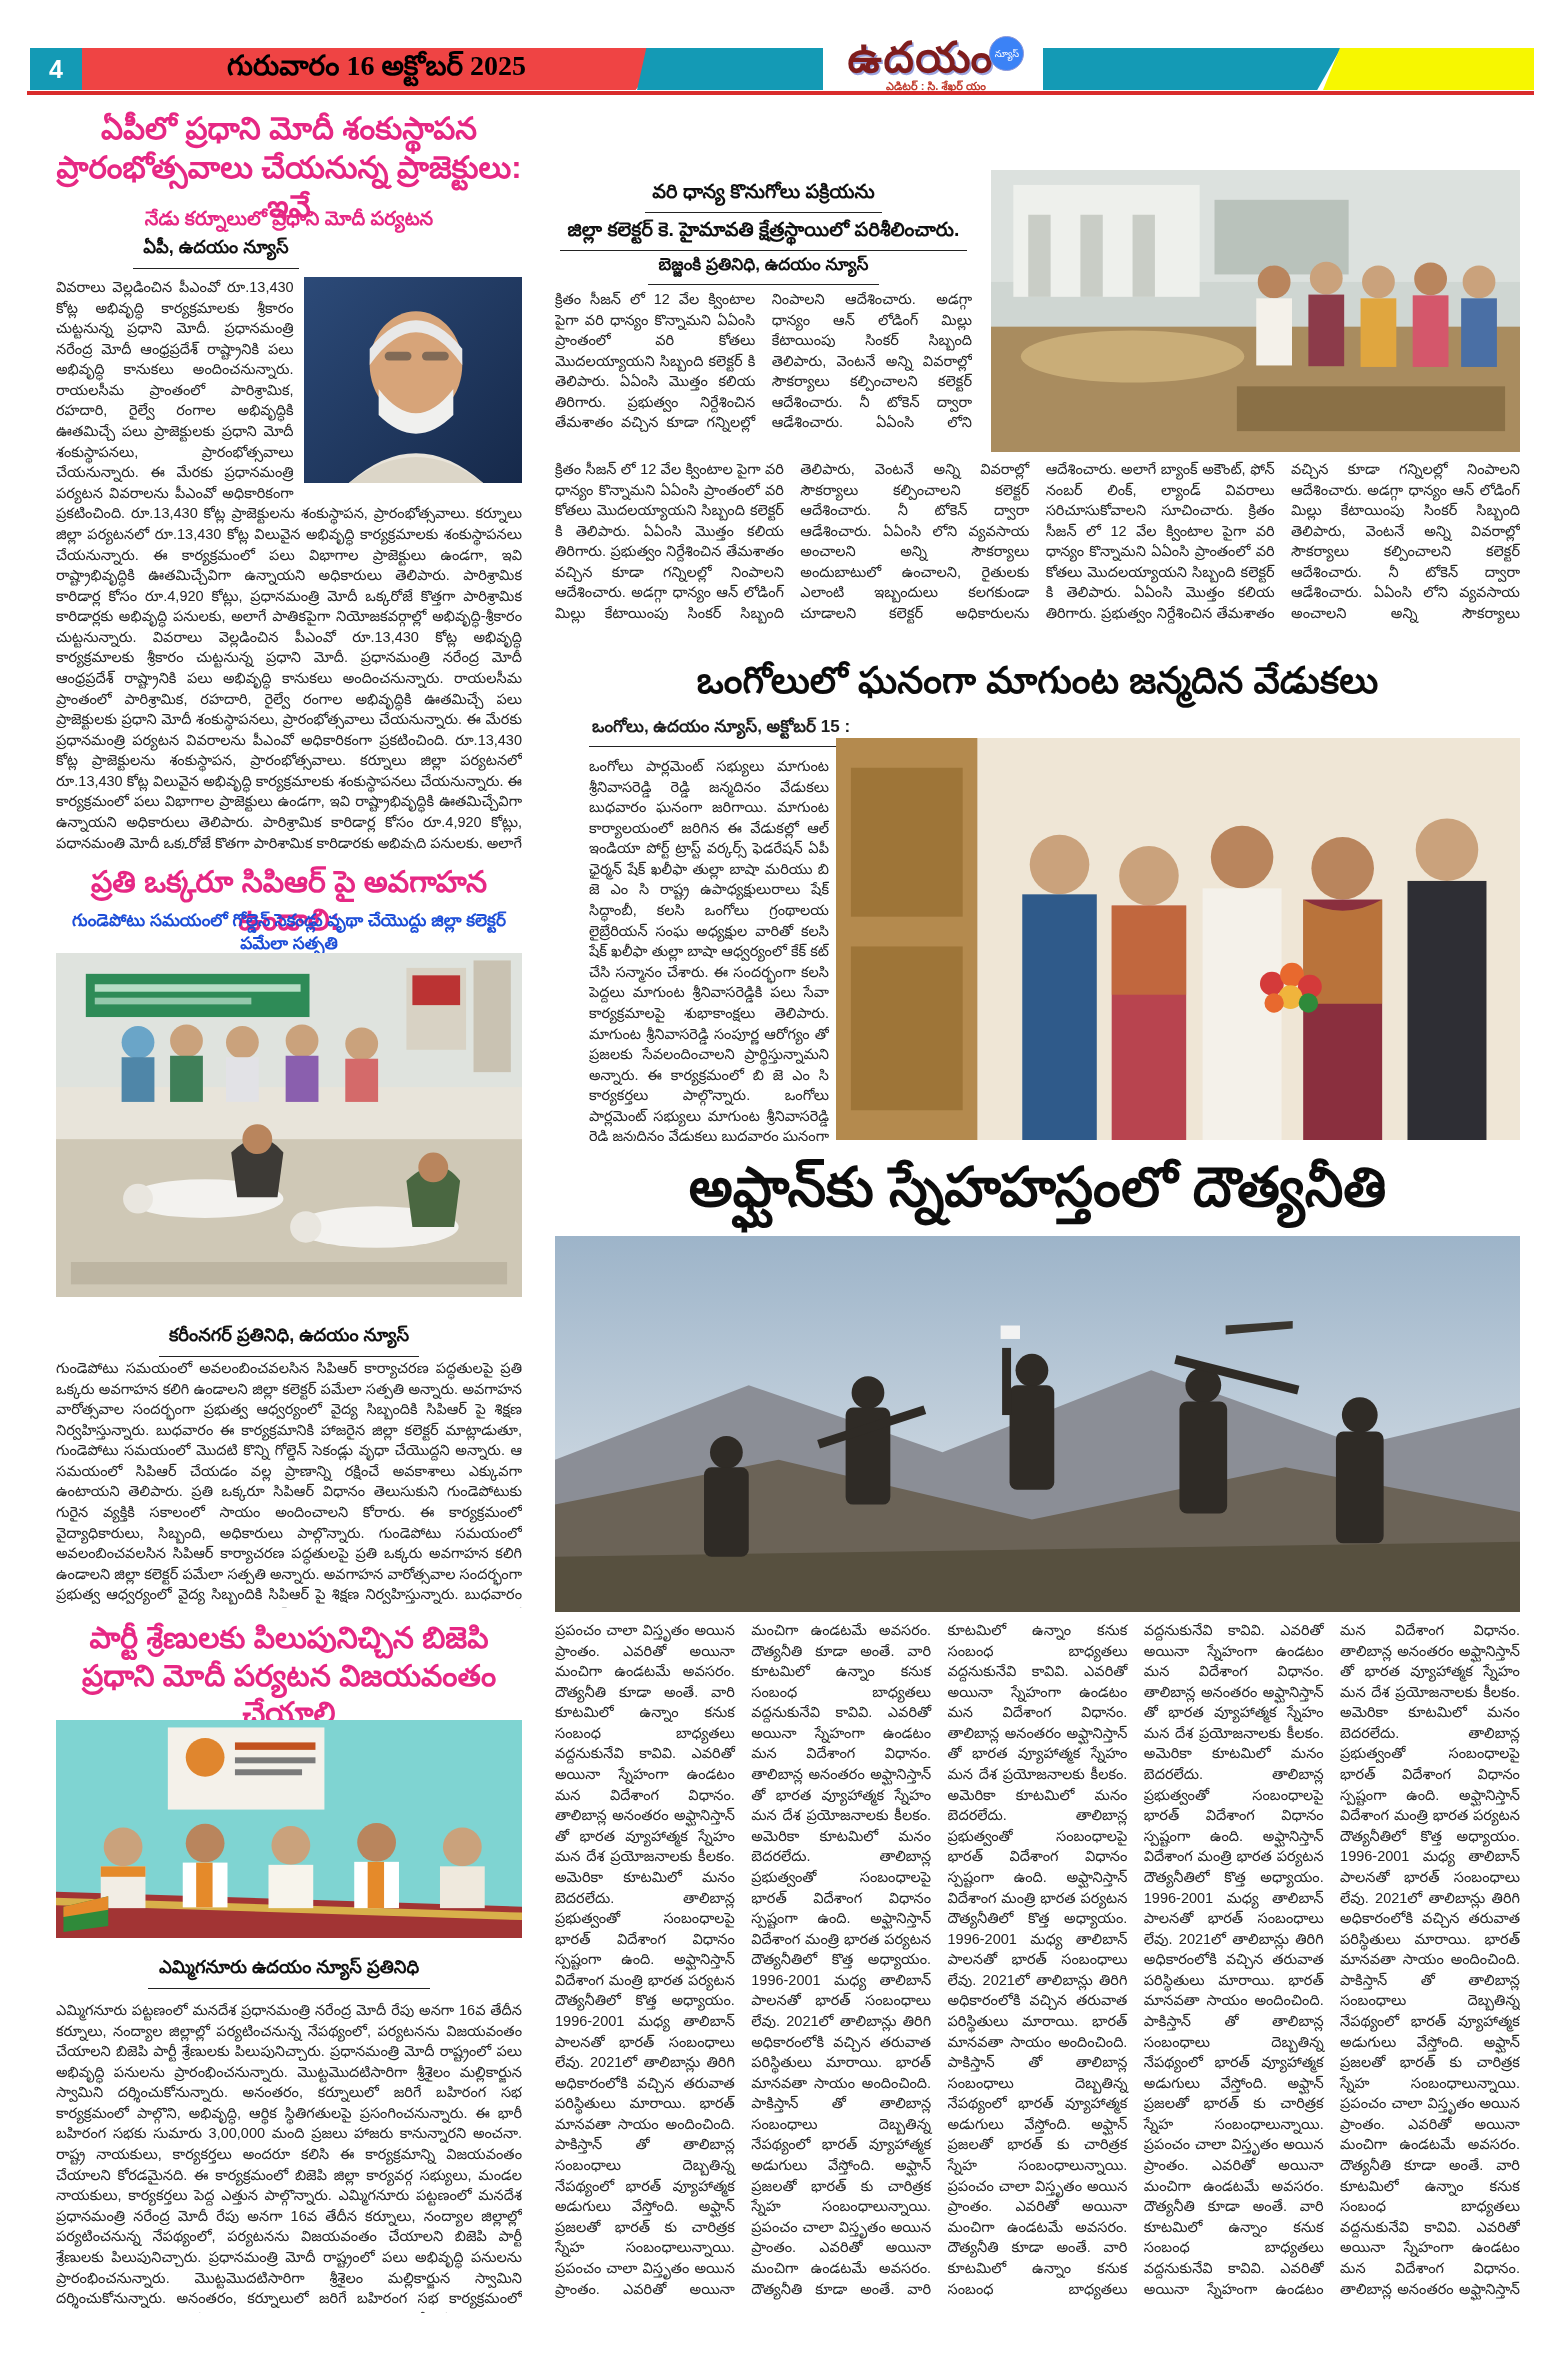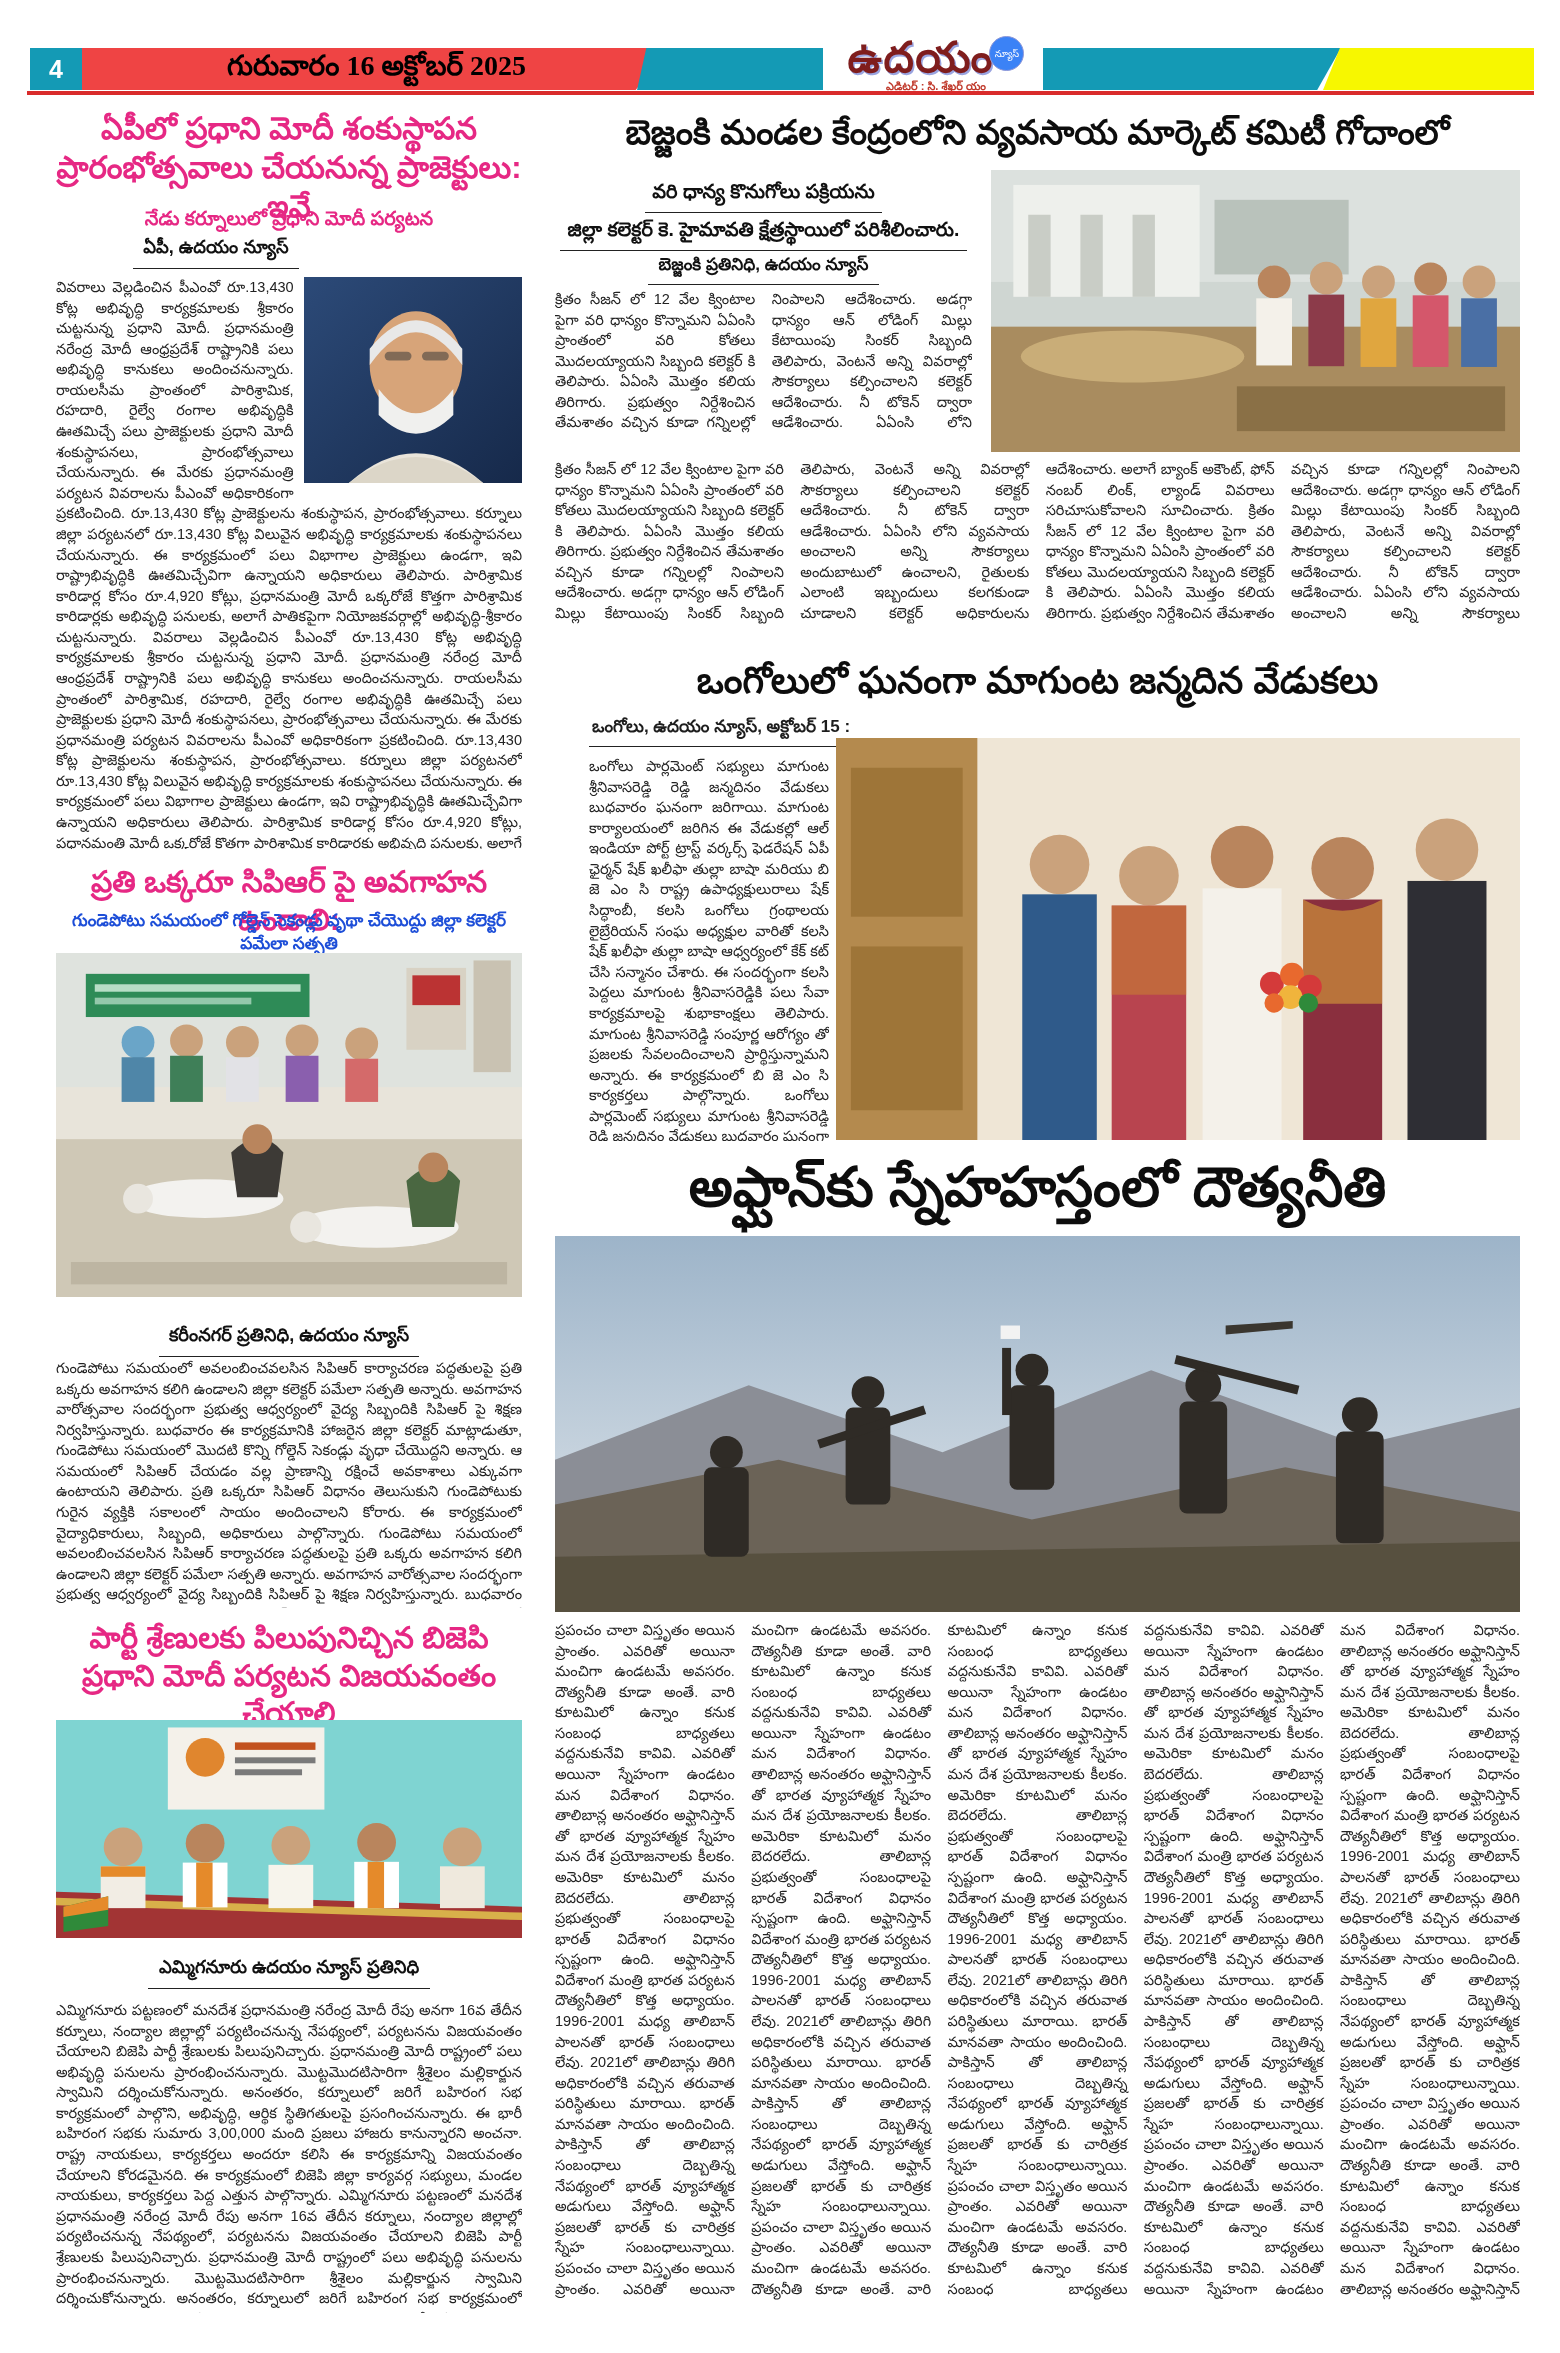--- a/index.html
+++ b/index.html
@@ -162,21 +162,20 @@
       <path d="M10 250 l60 -14 0 18 -60 10 Z" fill="#e58a2a"></path>
     </svg>
   </div>
   <div class="abs byline" style="left:56px;top:1957px;width:466px;">
     <span>ఎమ్మిగనూరు ఉదయం న్యూస్ ప్రతినిధి</span>
   </div>
   <div class="abs body-txt" style="left:56px;top:2000px;width:466px;height:313px;">
     <span>ఎమ్మిగనూరు పట్టణంలో మనదేశ ప్రధానమంత్రి నరేంద్ర మోదీ రేపు అనగా 16వ తేదీన కర్నూలు, నంద్యాల జిల్లాల్లో పర్యటించనున్న నేపథ్యంలో, పర్యటనను విజయవంతం చేయాలని బిజెపి పార్టీ శ్రేణులకు పిలుపునిచ్చారు. ప్రధానమంత్రి మోదీ రాష్ట్రంలో పలు అభివృద్ధి పనులను ప్రారంభించనున్నారు. మొట్టమొదటిసారిగా శ్రీశైలం మల్లికార్జున స్వామిని దర్శించుకోనున్నారు. అనంతరం, కర్నూలులో జరిగే బహిరంగ సభ కార్యక్రమంలో పాల్గొని, అభివృద్ధి, ఆర్థిక స్థితిగతులపై ప్రసంగించనున్నారు. ఈ భారీ బహిరంగ సభకు సుమారు 3,00,000 మంది ప్రజలు హాజరు కానున్నారని అంచనా. రాష్ట్ర నాయకులు, కార్యకర్తలు అందరూ కలిసి ఈ కార్యక్రమాన్ని విజయవంతం చేయాలని కోరడమైనది. ఈ కార్యక్రమంలో బిజెపి జిల్లా కార్యవర్గ సభ్యులు, మండల నాయకులు, కార్యకర్తలు పెద్ద ఎత్తున పాల్గొన్నారు. ఎమ్మిగనూరు పట్టణంలో మనదేశ ప్రధానమంత్రి నరేంద్ర మోదీ రేపు అనగా 16వ తేదీన కర్నూలు, నంద్యాల జిల్లాల్లో పర్యటించనున్న నేపథ్యంలో, పర్యటనను విజయవంతం చేయాలని బిజెపి పార్టీ శ్రేణులకు పిలుపునిచ్చారు. ప్రధానమంత్రి మోదీ రాష్ట్రంలో పలు అభివృద్ధి పనులను ప్రారంభించనున్నారు. మొట్టమొదటిసారిగా శ్రీశైలం మల్లికార్జున స్వామిని దర్శించుకోనున్నారు. అనంతరం, కర్నూలులో జరిగే బహిరంగ సభ కార్యక్రమంలో పాల్గొని, అభివృద్ధి, ఆర్థిక స్థితిగతులపై ప్రసంగించనున్నారు. ఈ భారీ బహిరంగ సభకు సుమారు 3,00,000 మంది ప్రజలు హాజరు కానున్నారని అంచనా. రాష్ట్ర నాయకులు, కార్యకర్తలు అందరూ కలిసి ఈ కార్యక్రమాన్ని విజయవంతం చేయాలని కోరడమైనది. ఈ కార్యక్రమంలో బిజెపి జిల్లా కార్యవర్గ సభ్యులు, మండల నాయకులు, కార్యకర్తలు పెద్ద ఎత్తున పాల్గొన్నారు.</span>
   </div>
 
-  <div class="abs hl-black" style="left:555px;top:112px;width:965px;font-size:34px;">బెజ్జంకి మండల కేంద్రంలోని వ్యవసాయ మార్కెట్ కమిటీ గోదాంలో</div>
   <div class="abs ul-line" style="left:555px;top:180px;width:417px;">
     <span>వరి ధాన్య కొనుగోలు పక్రియను</span>
   </div>
   <div class="abs ul-line" style="left:555px;top:218px;width:417px;">
     <span>జిల్లా కలెక్టర్ కె. హైమావతి క్షేత్రస్థాయిలో పరిశీలించారు.</span>
   </div>
   <div class="abs byline" style="left:555px;top:255px;width:417px;font-size:17px;">
     <span>బెజ్జంకి ప్రతినిధి, ఉదయం న్యూస్</span>
   </div>
   <div class="abs photo" style="left:991px;top:170px;width:529px;height:282px;">

